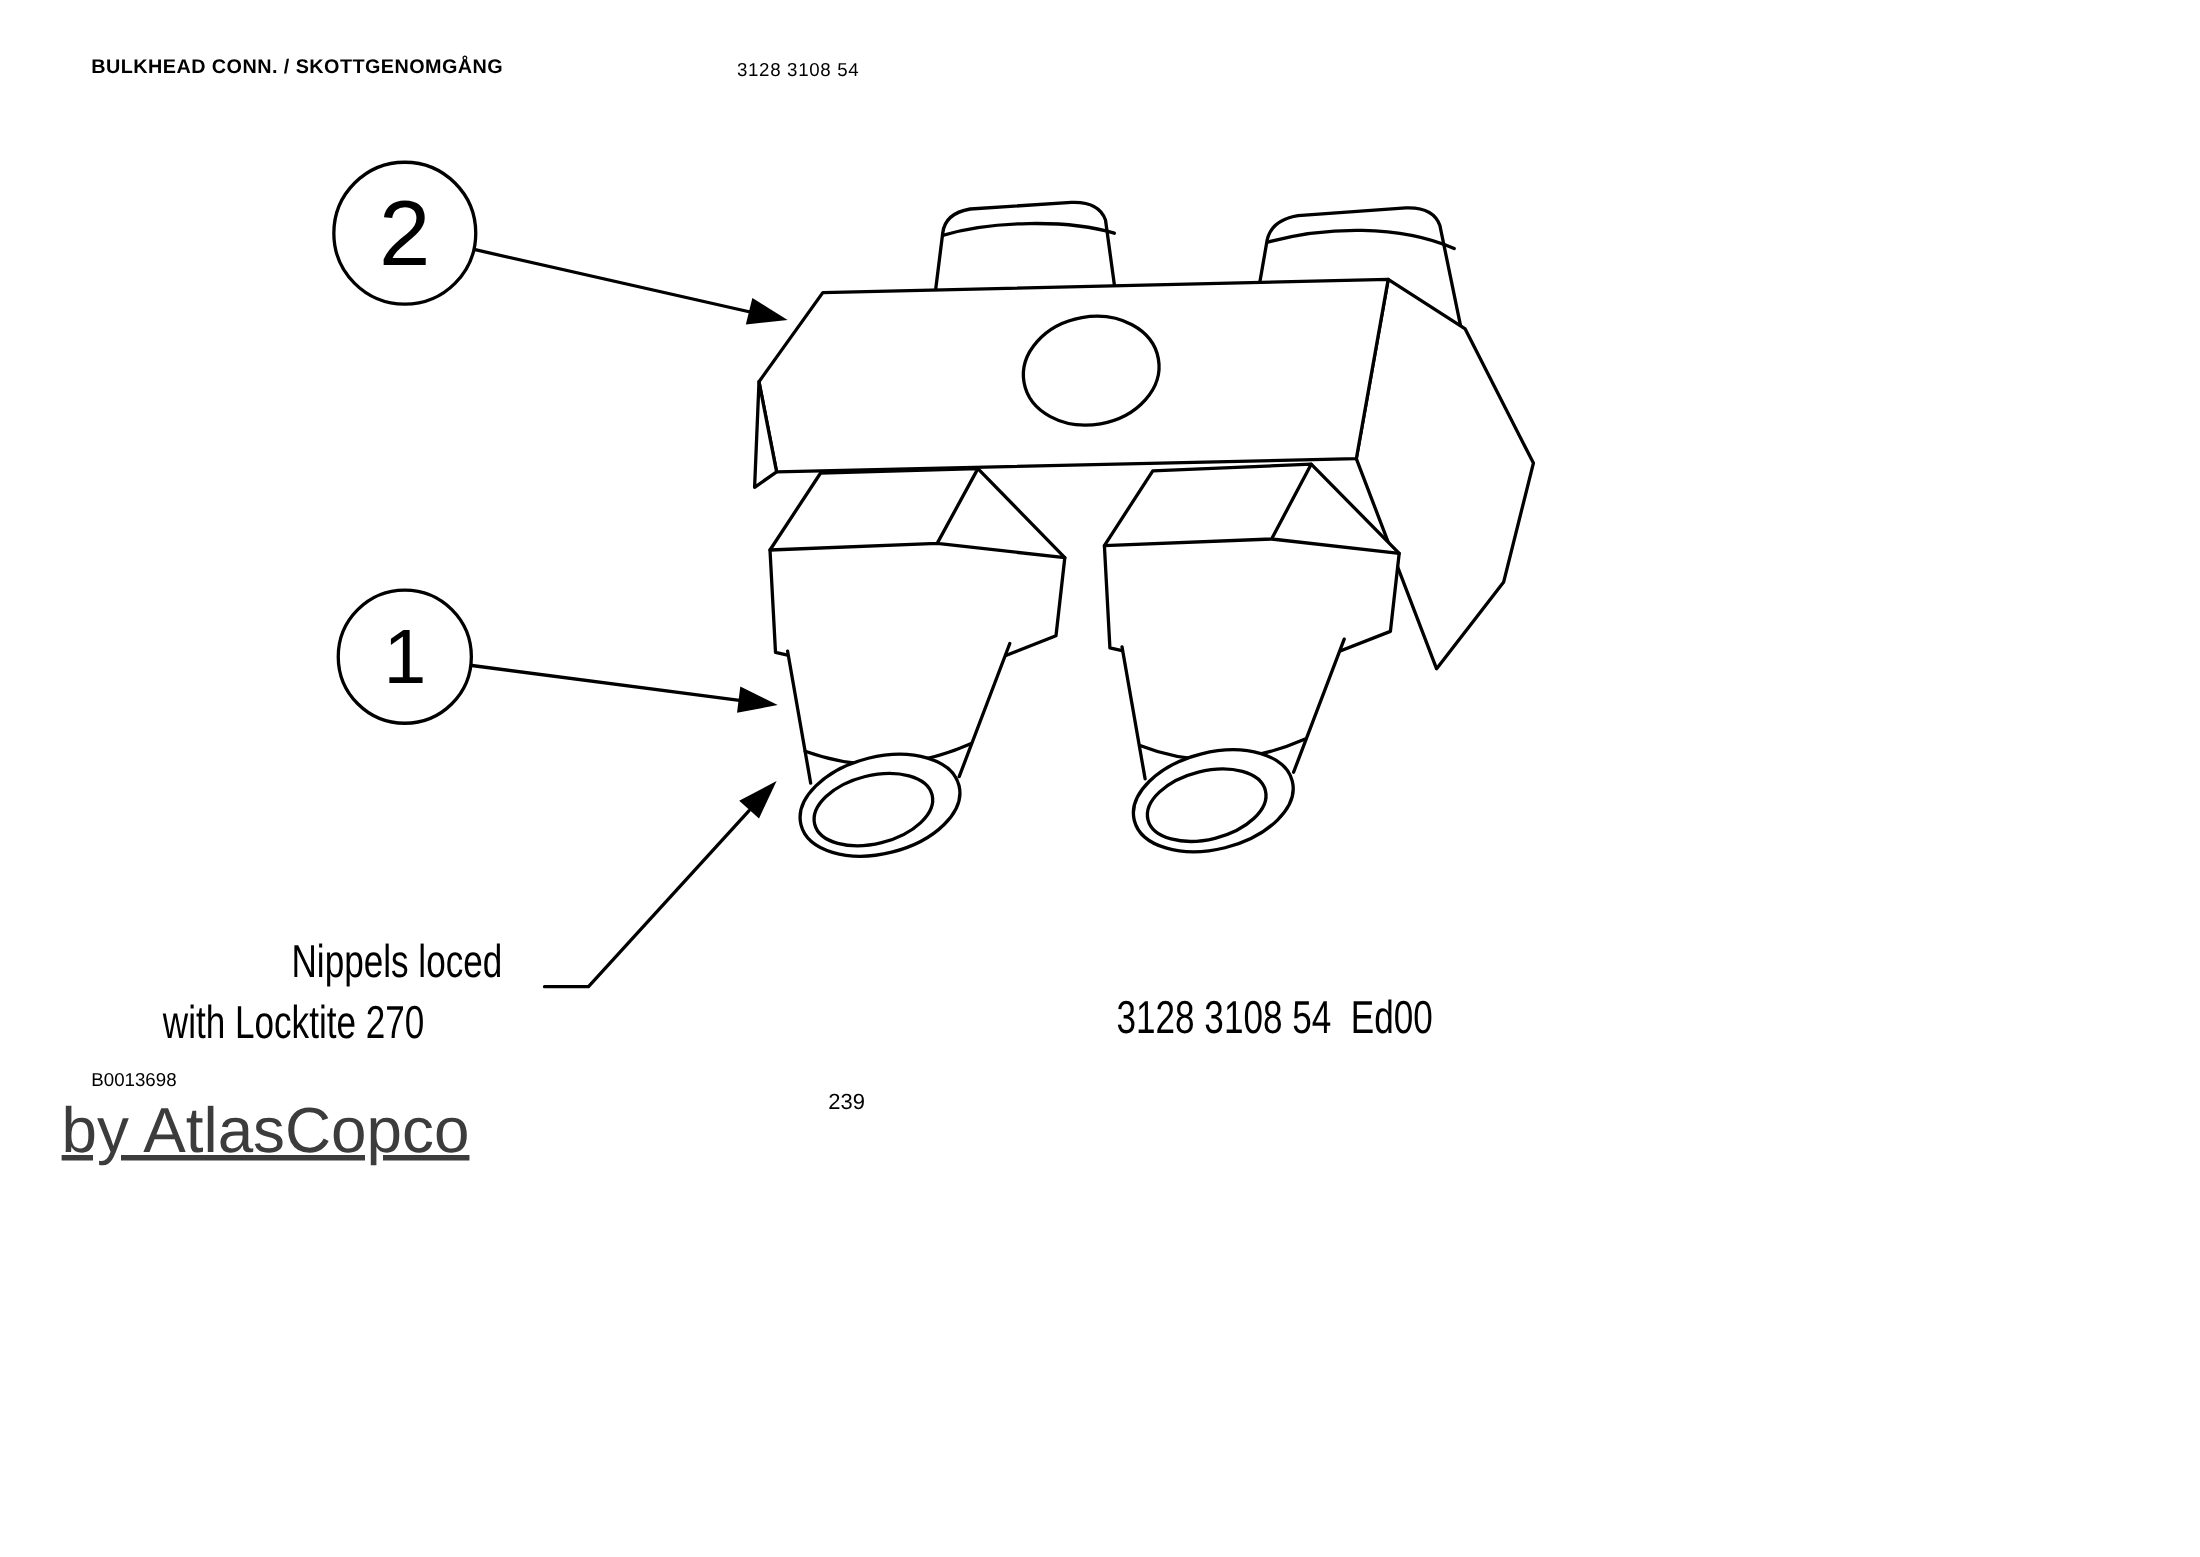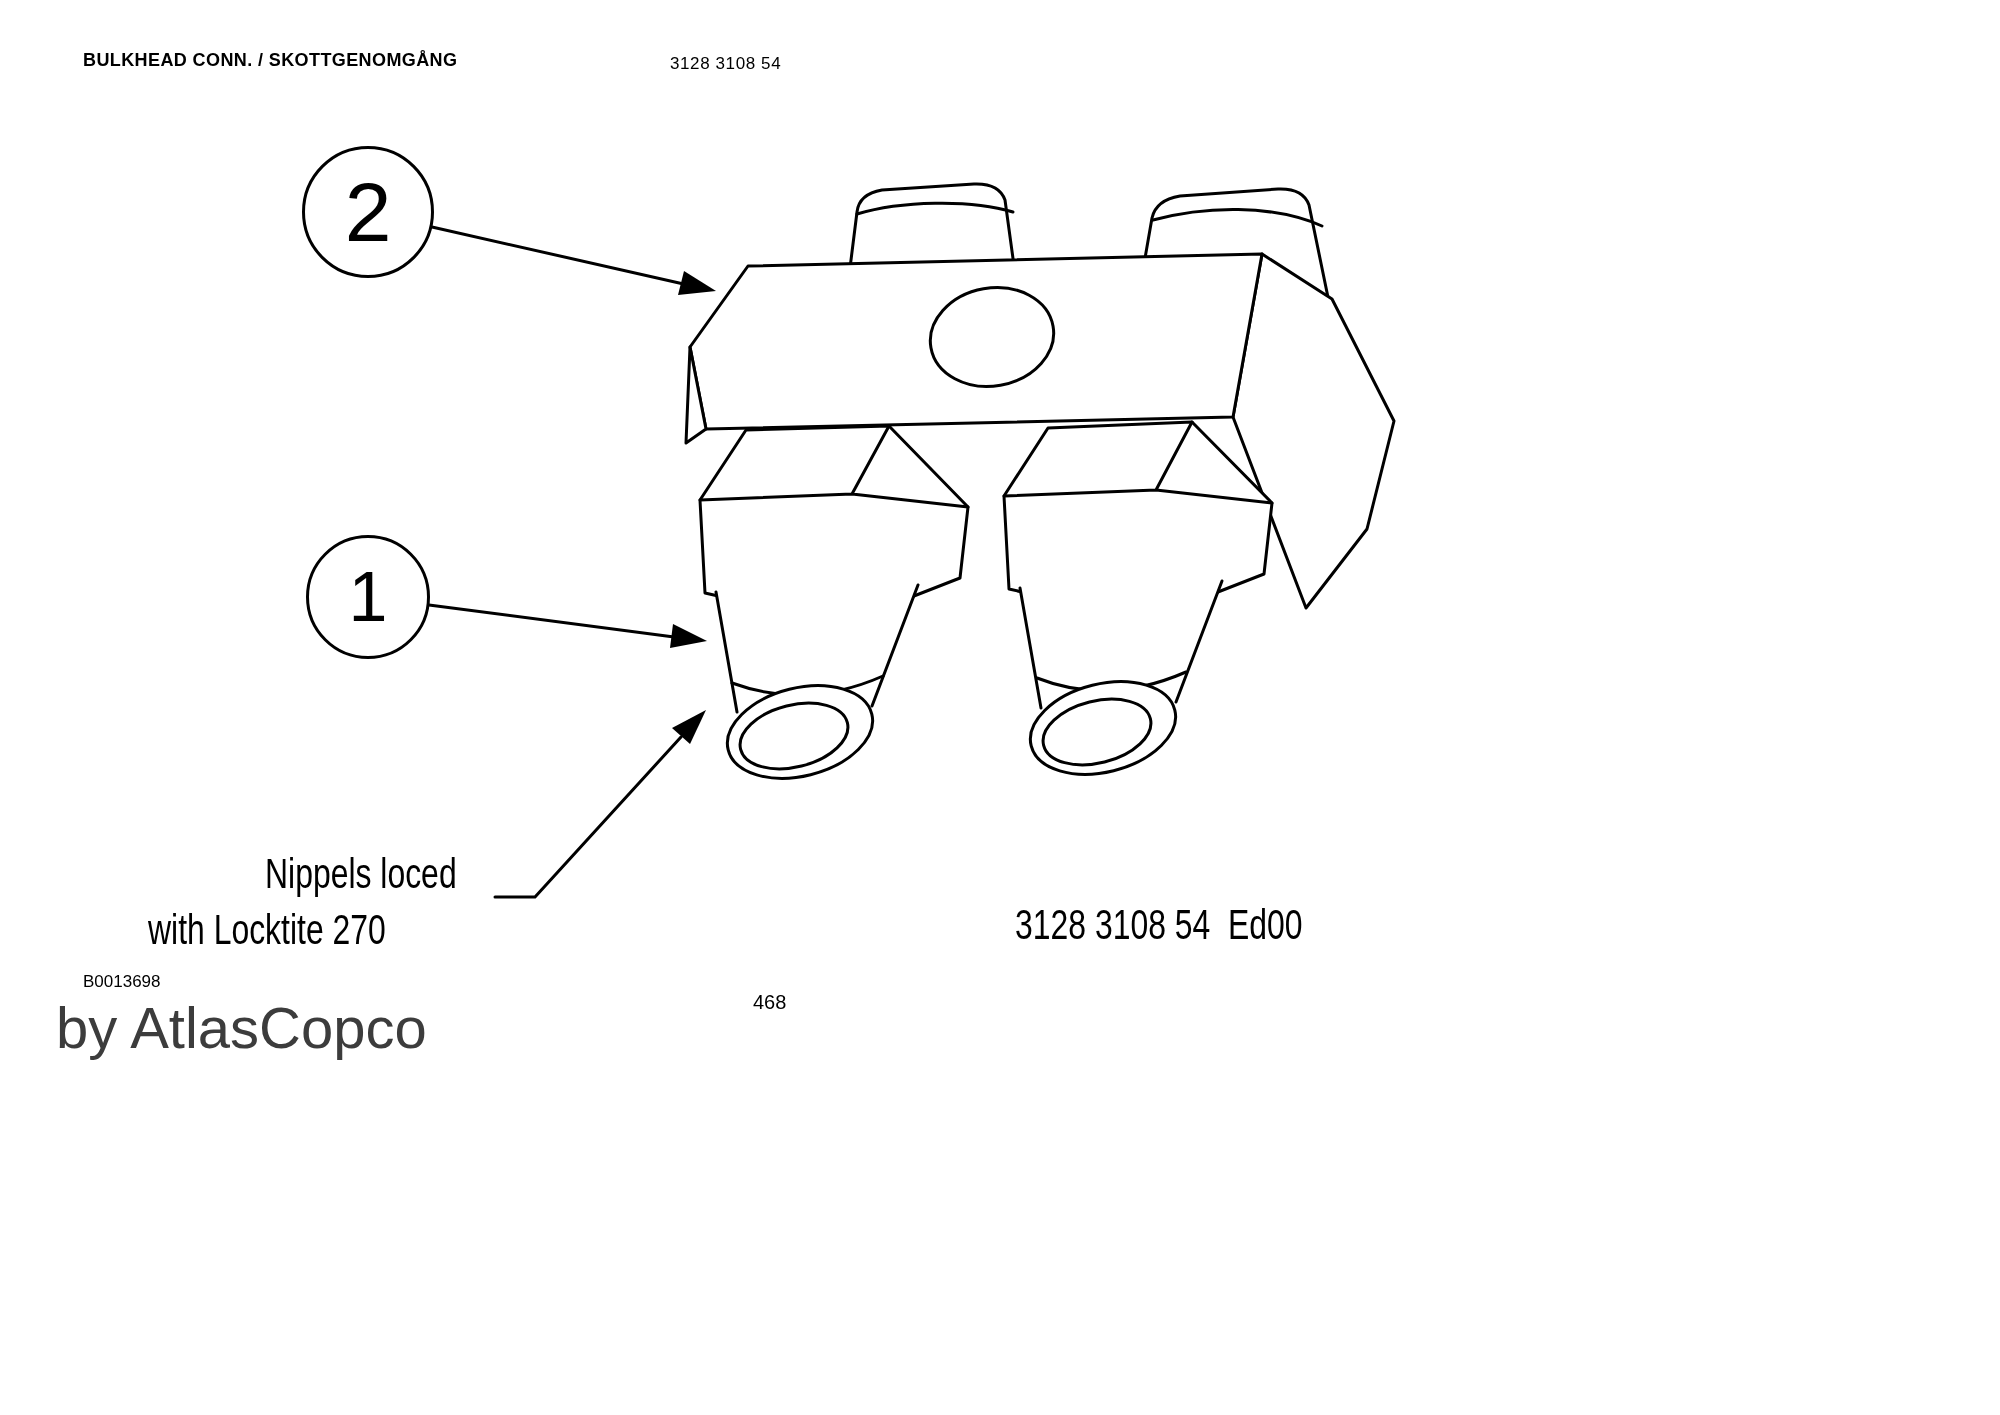--- a/index.html
+++ b/index.html
@@ -11,21 +11,21 @@
   .callout{border:3px solid #000;border-radius:50%;display:flex;align-items:center;
            justify-content:center;background:#fff;box-sizing:border-box;}
   .callout-2{left:302px;top:146px;width:132px;height:132px;font-size:84px;}
   .callout-1{left:306px;top:535px;width:124px;height:124px;font-size:70px;}
   .cond{font-size:42px;transform:scaleX(.76);transform-origin:left top;white-space:pre;}
   .note-1{left:265px;top:850px;}
   .note-2{left:148px;top:906px;}
   .docref{left:1015px;top:901px;}
   .draw-id{left:83px;top:972px;font-size:17px;}
   .pagenum{left:753px;top:991px;font-size:20px;}
-  .watermark{left:56px;top:994px;font-size:58px;color:#3c3c3c;}
+  .watermark{left:56px;top:994px;font-size:58px;color:#3c3c3c;text-decoration:underline;}
   svg.drawing{position:absolute;left:0;top:0;}
 </style>
 </head>
 <body>
 
 <div class="page">
 
   <div class="abs hdr-title">BULKHEAD CONN. / SKOTTGENOMGÅNG</div>
   <div class="abs hdr-part">3128 3108 54</div>
 
@@ -75,16 +75,16 @@
   </div>
   <div class="abs callout callout-1">
     <span>1</span>
   </div>
 
   <div class="abs cond note-1">Nippels loced</div>
   <div class="abs cond note-2">with Locktite 270</div>
 
   <div class="abs cond docref">3128 3108 54  Ed00</div>
   <div class="abs draw-id">B0013698</div>
-  <div class="abs pagenum">468</div>
+  <div class="abs pagenum">239</div>
   <div class="abs watermark">by AtlasCopco</div>
 
 </div>
 
 </body></html>

